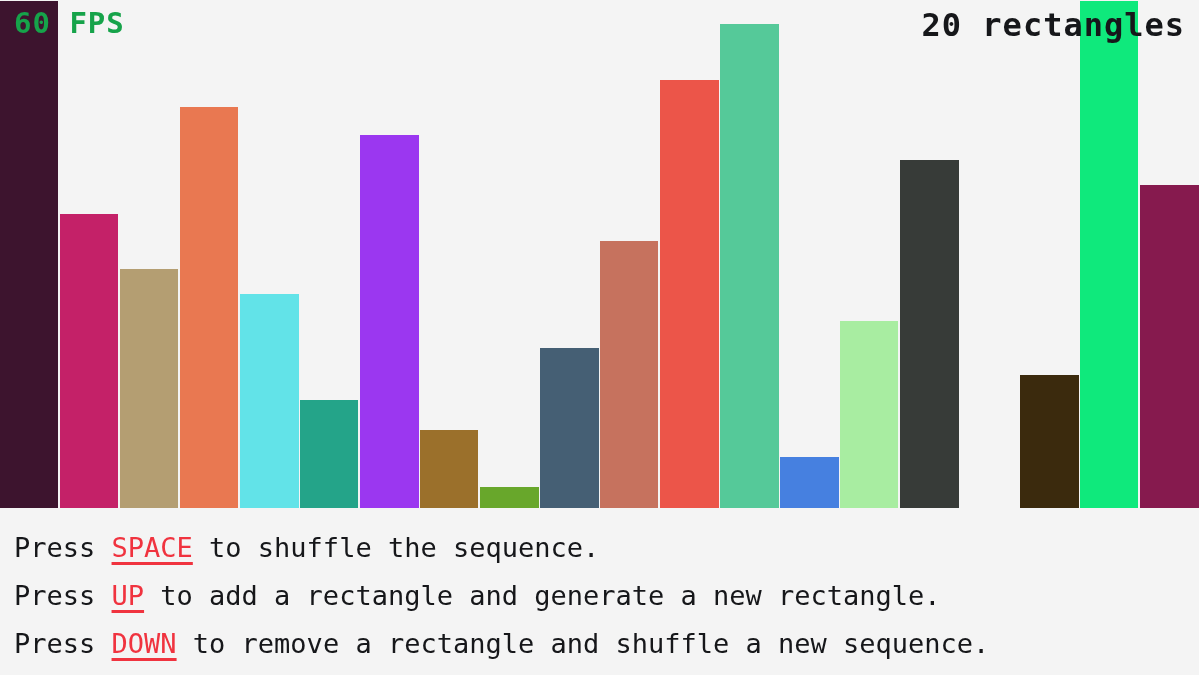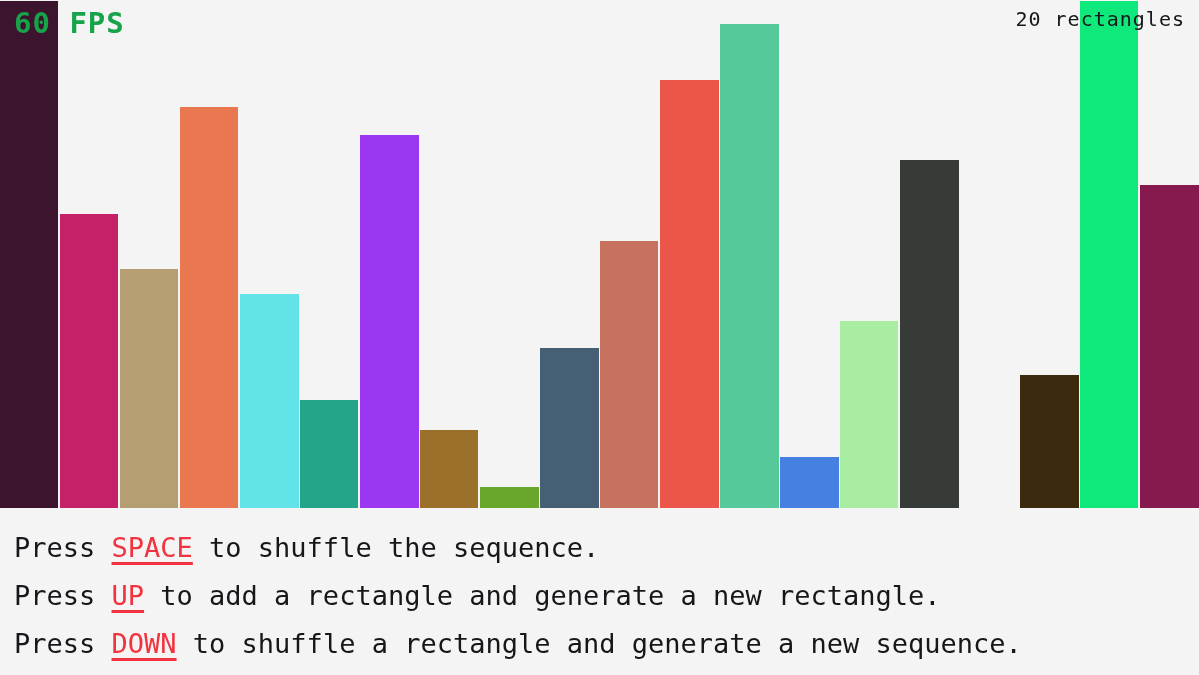--- a/index.html
+++ b/index.html
@@ -35,23 +35,23 @@
     line-height:1;
     font-weight:700;
     letter-spacing:1px;
     color:#16a34a;
     white-space:nowrap;
     z-index:10;
   }
   #rect-count {
     position:absolute;
     right:14px; top:9px;
-    font-size:20px;
+    font-size:32px;
     line-height:1;
-    font-weight:400;
+    font-weight:700;
     letter-spacing:1px;
     color:#16171a;
     white-space:nowrap;
     z-index:10;
   }
 
   
   #instructions {
     position:absolute;
     left:0; top:508px;
@@ -101,16 +101,16 @@
       <div class="bar" style="left: 1140px; width: 59px; height: 323px; background: rgb(134, 26, 78);"></div>
     </div>
 
   <div id="fps-counter">60 FPS</div>
 
   <div id="rect-count">20 rectangles</div>
 
   <div id="instructions">
       <div class="instruction-line"><span>Press </span><span class="key">SPACE</span><span> to shuffle the sequence.</span></div>
       <div class="instruction-line"><span>Press </span><span class="key">UP</span><span> to add a rectangle and generate a new rectangle.</span></div>
-      <div class="instruction-line"><span>Press </span><span class="key">DOWN</span><span> to shuffle a rectangle and generate a new sequence.</span></div>
+      <div class="instruction-line"><span>Press </span><span class="key">DOWN</span><span> to remove a rectangle and shuffle a new sequence.</span></div>
     </div>
 
 </div>
 
 </body></html>

